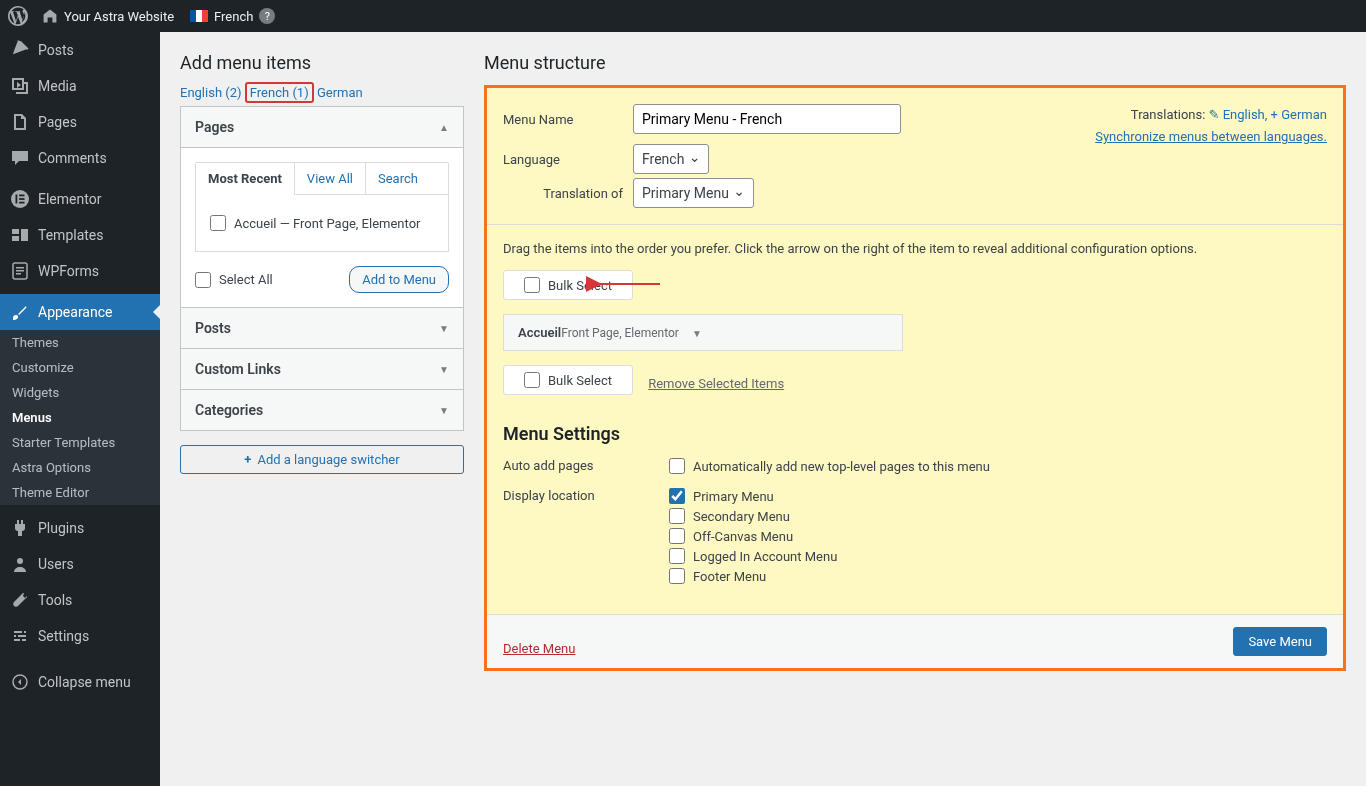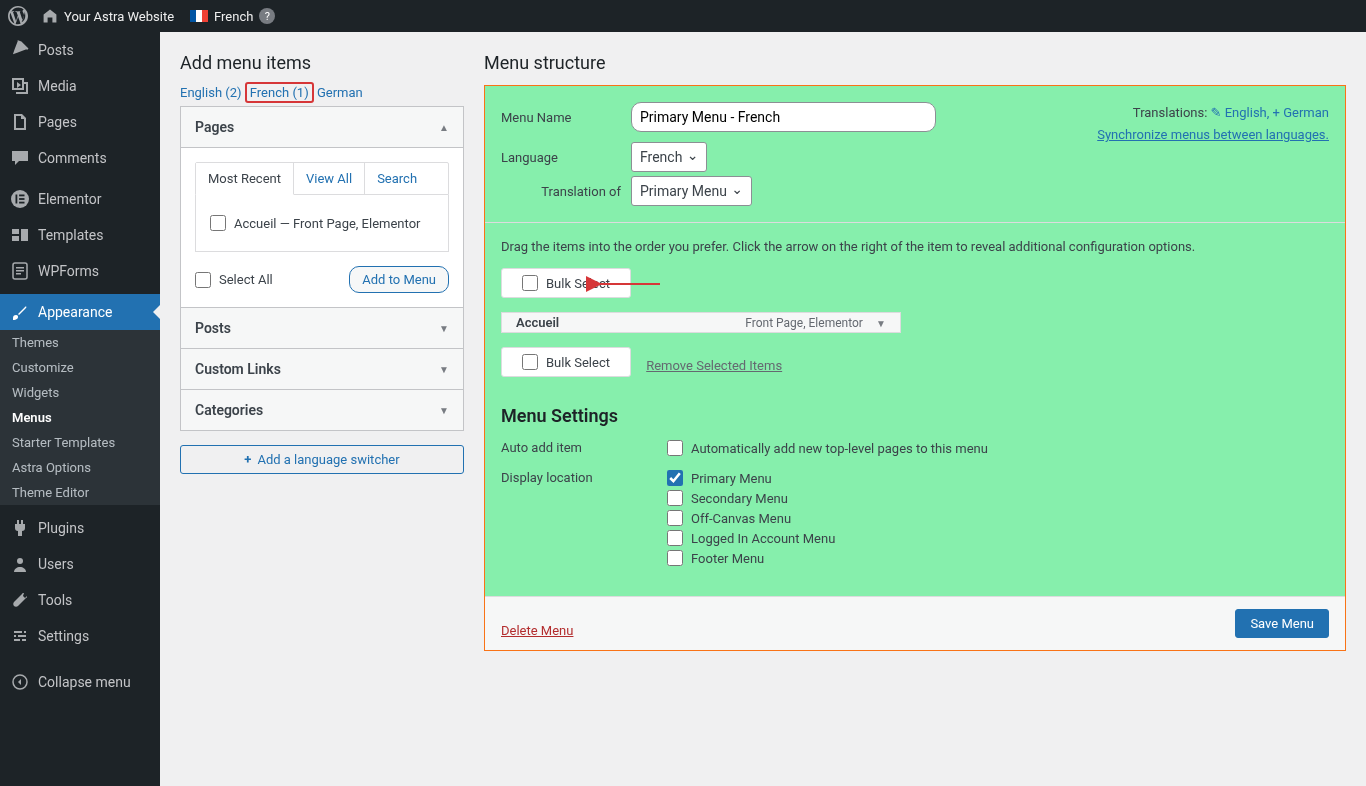--- a/index.html
+++ b/index.html
@@ -26,46 +26,46 @@
 h3{font-size:18px;font-weight:600;color:#1d2327;margin-top:14px;margin-bottom:14px}
 .lang-tabs{font-size:13px;margin-bottom:6px}
 .lang-tabs a{color:#2271b1;text-decoration:none}
 .lang-tabs .highlighted{border:2px solid #d63638;border-radius:3px;padding:1px 3px}
 .panel{border:1px solid #c3c4c7;background:#fff}
 .panel-header{background:#f6f7f7;border-bottom:1px solid #c3c4c7;padding:12px 14px;font-size:14px;font-weight:600;display:flex;justify-content:space-between;align-items:center;cursor:pointer}
 .panel-header.collapsed{border-bottom:none;border-top:1px solid #c3c4c7}
 .panel-body{padding:14px}
 .tabs{display:flex;border:1px solid #dcdcde;border-radius:2px 2px 0 0;margin-bottom:0;background:#fff}
 .tab{padding:8px 12px;font-size:13px;color:#2271b1;cursor:pointer;border-right:1px solid #dcdcde}
-.tab.active{color:#3c434a;border-bottom:1px solid #fff;margin-bottom:-1px;background:#fff;font-weight:400}
+.tab.active{color:#3c434a;border-bottom:1px solid #fff;margin-bottom:-1px;background:#fff;font-weight:700}
 .tab-content{border:1px solid #dcdcde;border-top:none;padding:14px;background:#fff}
 .check-row{display:flex;align-items:center;padding:6px 0;font-size:13px}
 .check-row input{margin-right:8px;width:16px;height:16px}
 .actions-row{display:flex;justify-content:space-between;align-items:center;margin-top:14px}
 .btn{border:1px solid #2271b1;color:#2271b1;background:#f6f7f7;padding:5px 12px;border-radius:10px;font-size:13px;cursor:pointer}
 .btn-primary{background:#2271b1;color:#fff;border:1px solid #2271b1;padding:6px 14px;font-size:13px;border-radius:3px;cursor:pointer}
 .btn-link{background:none;border:1px solid #2271b1;color:#2271b1;padding:6px 12px;border-radius:3px;font-size:13px;cursor:pointer;width:100%;text-align:center;margin-top:14px;display:flex;align-items:center;justify-content:center}
 .btn-link .plus{color:#2271b1;font-weight:bold;margin-right:6px}
 .arrow-icon{color:#787c82;font-size:10px}
-.menu-box{border:1px solid #f97316;background:#86efac}
+.menu-box{border:3px solid #f97316;background:#fef9c3}
 .menu-top{padding:16px;border-bottom:1px solid #dcdcde;display:flex;align-items:flex-start;flex-wrap:wrap}
 .field-row{display:flex;align-items:center;margin-bottom:10px;width:100%}
 .field-label{width:130px;font-size:13px;flex-shrink:0}
 .field-label-r{width:130px;text-align:right;padding-right:10px}
-input[type=text]{border:1px solid #8c8f94;border-radius:10px;padding:4px 8px;font-size:14px;width:305px;height:30px}
+input[type=text]{border:1px solid #8c8f94;border-radius:3px;padding:4px 8px;font-size:14px;width:268px;height:30px}
 .select{border:1px solid #8c8f94;border-radius:3px;padding:3px 24px 3px 8px;font-size:14px;background:#fff;height:30px;display:inline-flex;align-items:center;position:relative;cursor:pointer}
 .select::after{content:"⌄";position:absolute;right:8px;top:4px;font-size:14px;color:#3c434a}
 .right-links{margin-left:auto;text-align:right;font-size:13px;line-height:22px}
 .right-links a{color:#2271b1;text-decoration:none}
 .right-links a.ul{text-decoration:underline}
 .menu-middle{padding:16px}
 .hint{font-size:13px;margin-bottom:14px}
 .bulk-row{border:1px solid #dcdcde;background:#fff;display:inline-flex;align-items:center;padding:6px 20px;border-radius:3px;margin-bottom:14px}
 .bulk-row input{width:16px;height:16px;margin-right:8px}
-.menu-item-box{border:1px solid #dcdcde;background:#f6f7f7;display:flex;justify-content:space-between;align-items:center;padding:2px 14px;width:400px;margin-bottom:14px;cursor:pointer}
+.menu-item-box{border:1px solid #dcdcde;background:#f6f7f7;display:flex;align-items:center;padding:10px 14px;width:400px;margin-bottom:14px;cursor:pointer}
 .menu-item-box .title{font-weight:600;font-size:13px}
 .menu-item-box .type{color:#646970;font-size:12px}
 .remove-link{color:#646970;font-size:13px;margin-left:12px}
 .settings-row{display:flex;align-items:flex-start;margin-bottom:10px}
 .settings-label{width:166px;font-size:13px}
 .settings-opts{flex:1}
 .settings-opts label{display:flex;align-items:center;font-size:13px;margin-bottom:4px}
 .settings-opts input{margin-right:8px;width:16px;height:16px}
 .settings-opts input.checked{accent-color:#2271b1}
 .menu-bottom{background:#f6f7f7;border-top:1px solid #dcdcde;padding:12px 16px;display:flex;justify-content:space-between;align-items:flex-end}
@@ -329,21 +329,21 @@
           <div>
             <label class="bulk-row">
               <input type="checkbox" style="">
               <span>Bulk Select</span>
             </label>
             <a href="#" class="remove-link">Remove Selected Items</a>
           </div>
 
           <h3>Menu Settings</h3>
           <div class="settings-row">
-            <div class="settings-label">Auto add item</div>
+            <div class="settings-label">Auto add pages</div>
             <div class="settings-opts">
               <label>
                   <input type="checkbox" style="">
                   <span>Automatically add new top-level pages to this menu</span>
                 </label>
             </div>
           </div>
           <div class="settings-row">
             <div class="settings-label">Display location</div>
             <div class="settings-opts">

